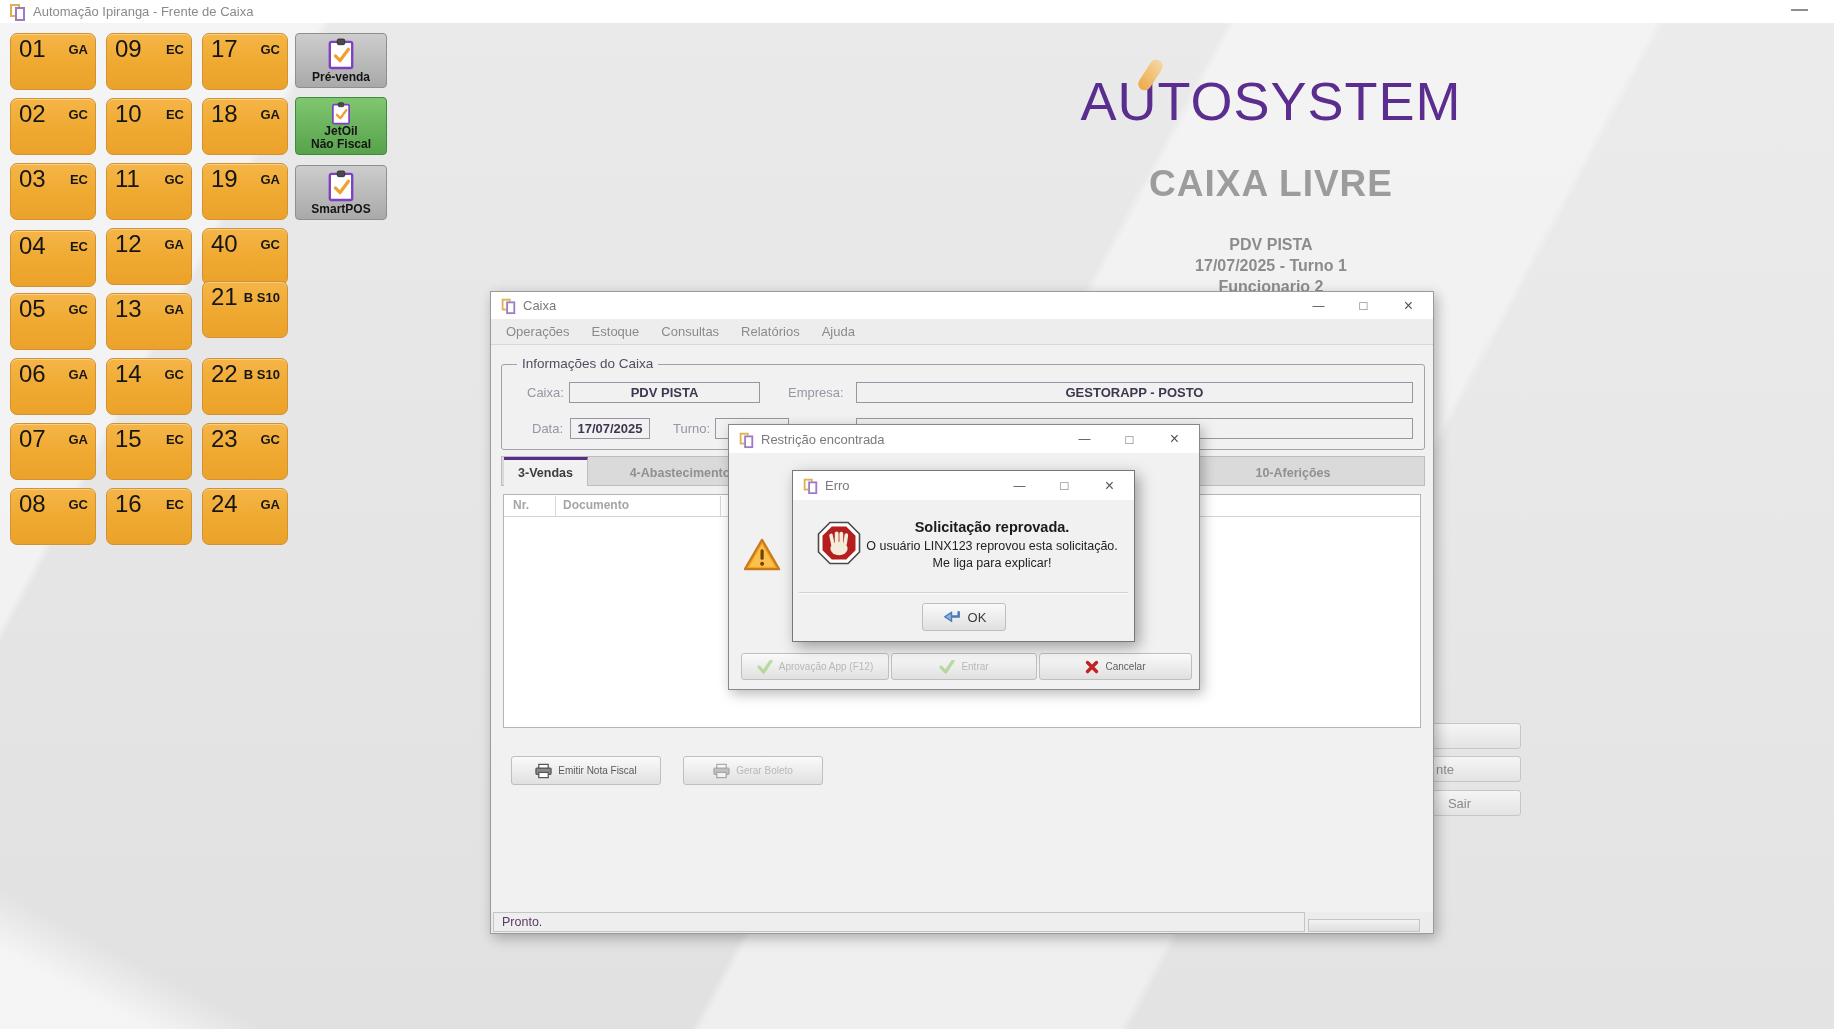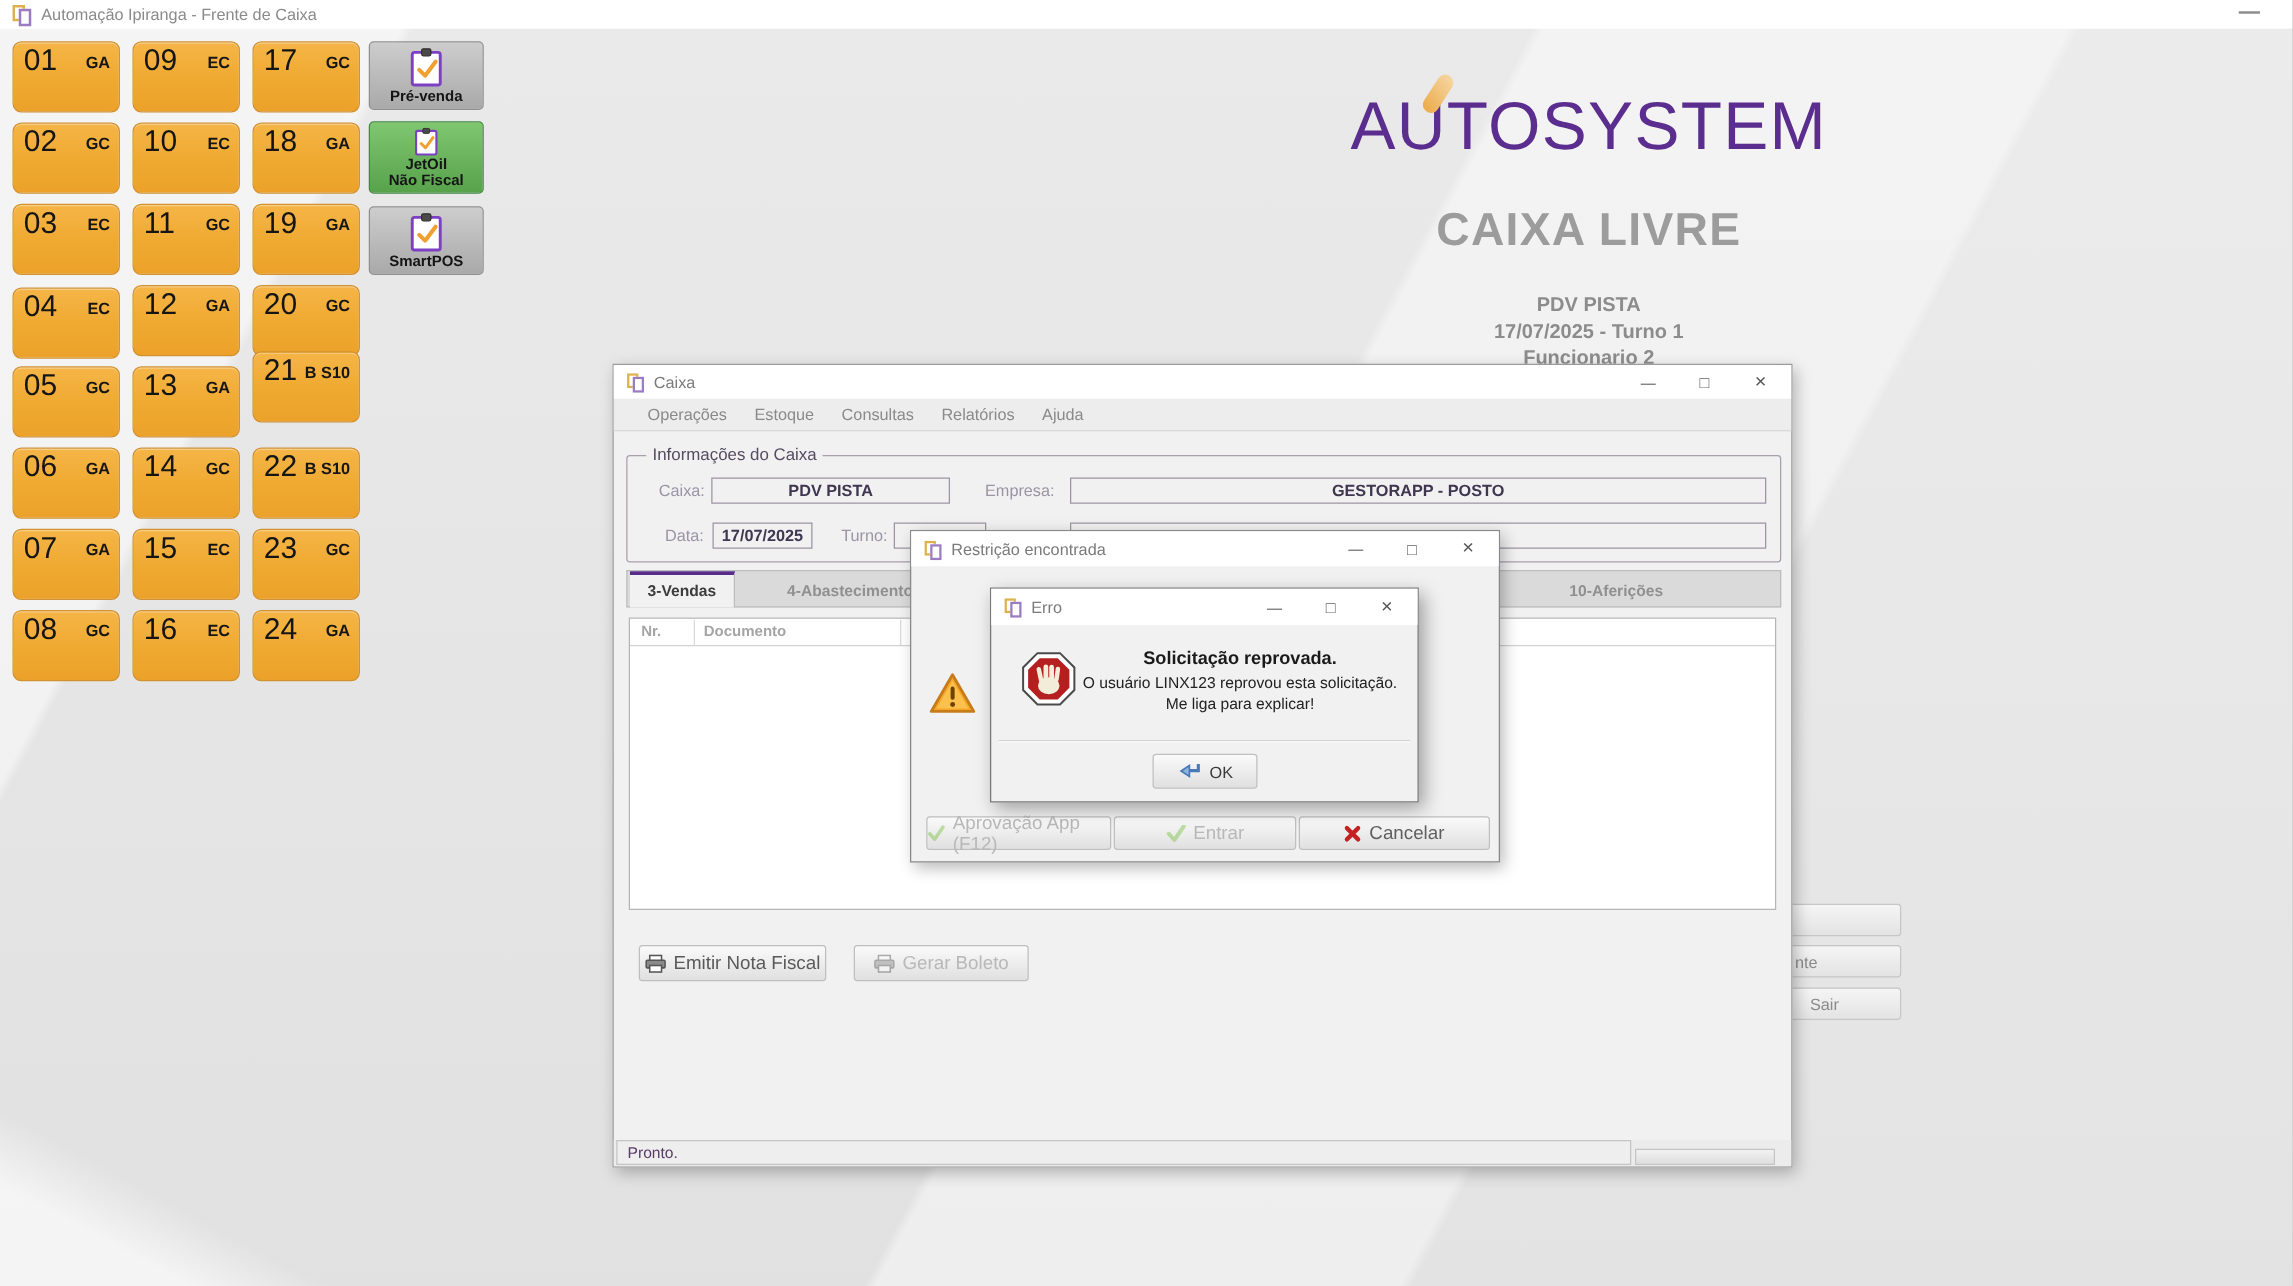--- a/index.html
+++ b/index.html
@@ -45,40 +45,40 @@
   .win{position:absolute;border:1px solid #9a9a9a;background:#f1f1f1;box-shadow:3px 4px 12px rgba(0,0,0,.28);}
   .tbar{position:relative;height:27px;background:#fff;display:flex;align-items:center;}
   .tbar .ttl{font-size:13px;color:#7a7a7a;margin-left:8px;}
   .wcs{position:absolute;right:2px;top:0;height:100%;display:flex;}
   .wc{width:45px;height:100%;display:flex;align-items:center;justify-content:center;color:#555;cursor:pointer;}
   .wc.min{font-size:12px;}
   .wc.max{font-size:13px;color:#666;}
   .wc.cls{font-size:16px;}
   
   #caixa-win{left:490px;top:291px;width:944px;height:643px;z-index:10;}
-  #menu-bar{position:absolute;left:0;top:27px;width:100%;height:26px;background:#ededed;border-bottom:1px solid #d8d8d8;display:flex;align-items:center;padding-left:16px;}
+  #menu-bar{position:absolute;left:0;top:27px;width:100%;height:26px;background:#ededed;border-bottom:1px solid #d8d8d8;display:flex;align-items:center;padding-left:4px;}
   .menu-item{font-size:13px;color:#8a8a8a;padding:4px 11px;cursor:pointer;}
   #info-group{position:absolute;left:10px;top:72px;width:924px;height:86px;border:1px solid #a79fae;border-radius:3px;}
   #info-legend{position:absolute;left:15px;top:-9px;background:#f1f1f1;padding:0 5px;font-size:13.5px;color:#544b61;}
   .flbl{position:absolute;font-size:13px;color:#9a94a4;}
   .fld{position:absolute;height:21px;border:1px solid #9a94a4;background:#f1f1f1;display:flex;align-items:center;justify-content:center;font-size:13px;font-weight:bold;color:#3f3650;}
   
   #tab-strip{position:absolute;left:10px;top:164px;width:924px;height:30px;background:#dadada;border:1px solid #bdbdbd;}
   .tab{position:absolute;display:flex;align-items:center;justify-content:center;font-size:12.5px;font-weight:bold;cursor:pointer;}
   #tab-vendas{left:2px;top:0;width:84px;height:29px;background:#f1f1f1;border-top:3px solid #5a2c8a;border-right:1px solid #bdbdbd;color:#3c3c3c;}
   #tab-abast{left:87px;top:2px;width:190px;height:27px;color:#909090;border-right:1px solid #c9c9c9;}
   #tab-afer{left:666px;top:2px;width:250px;height:27px;color:#909090;}
   
   #sales-table{position:absolute;left:12px;top:202px;width:918px;height:234px;background:#fff;border:1px solid #b5b5b5;}
   #tbl-head{position:absolute;left:0;top:0;width:100%;height:22px;border-bottom:1px solid #d2d2d2;}
   .th{position:absolute;top:3px;font-size:12px;font-weight:bold;color:#a5a5a5;}
   .th-sep{position:absolute;top:1px;height:20px;border-left:1px solid #d8d8d8;}
   
   .btn{display:flex;align-items:center;justify-content:center;gap:6px;background:linear-gradient(180deg,#fafafa,#e0e0e0);
-    border:1px solid #bfbfbf;border-radius:3px;font-size:15px;color:#5a5a5a;cursor:pointer;}
+    border:1px solid #bfbfbf;border-radius:3px;font-size:10px;color:#5a5a5a;cursor:pointer;}
   .btn.disabled{color:#b8b8b8;}
   .btn.disabled svg{opacity:.45;}
   #btn-emitir{position:absolute;left:20px;top:464px;width:150px;height:29px;}
   #btn-boleto{position:absolute;left:192px;top:464px;width:140px;height:29px;}
   
   #status-bar{position:absolute;left:0px;bottom:0;width:100%;height:21px;background:#ececec;}
   #status-cell{position:absolute;left:2px;top:0px;width:812px;height:20px;border:1px solid #c4c4c4;background:#eeeeee;
     font-size:12.5px;color:#5a3a66;display:flex;align-items:center;padding-left:8px;}
   #status-rseg{position:absolute;left:817px;top:7px;width:112px;height:13px;border:1px solid #c4c4c4;background:linear-gradient(180deg,#f2f2f2,#dedede);}
   
@@ -180,21 +180,21 @@
       </div>
       <div class="pump" style="left: 192px; top: 65px;">
         <span class="pnum">18</span>
         <span class="pfuel">GA</span>
       </div>
       <div class="pump" style="left: 192px; top: 130px;">
         <span class="pnum">19</span>
         <span class="pfuel">GA</span>
       </div>
       <div class="pump" style="left: 192px; top: 195px;">
-        <span class="pnum">20</span>
+        <span class="pnum">40</span>
         <span class="pfuel">GC</span>
       </div>
       <div class="pump" style="left: 192px; top: 248px;">
         <span class="pnum">21</span>
         <span class="pfuel">B S10</span>
       </div>
       <div class="pump" style="left: 192px; top: 325px;">
         <span class="pnum">22</span>
         <span class="pfuel">B S10</span>
       </div>

